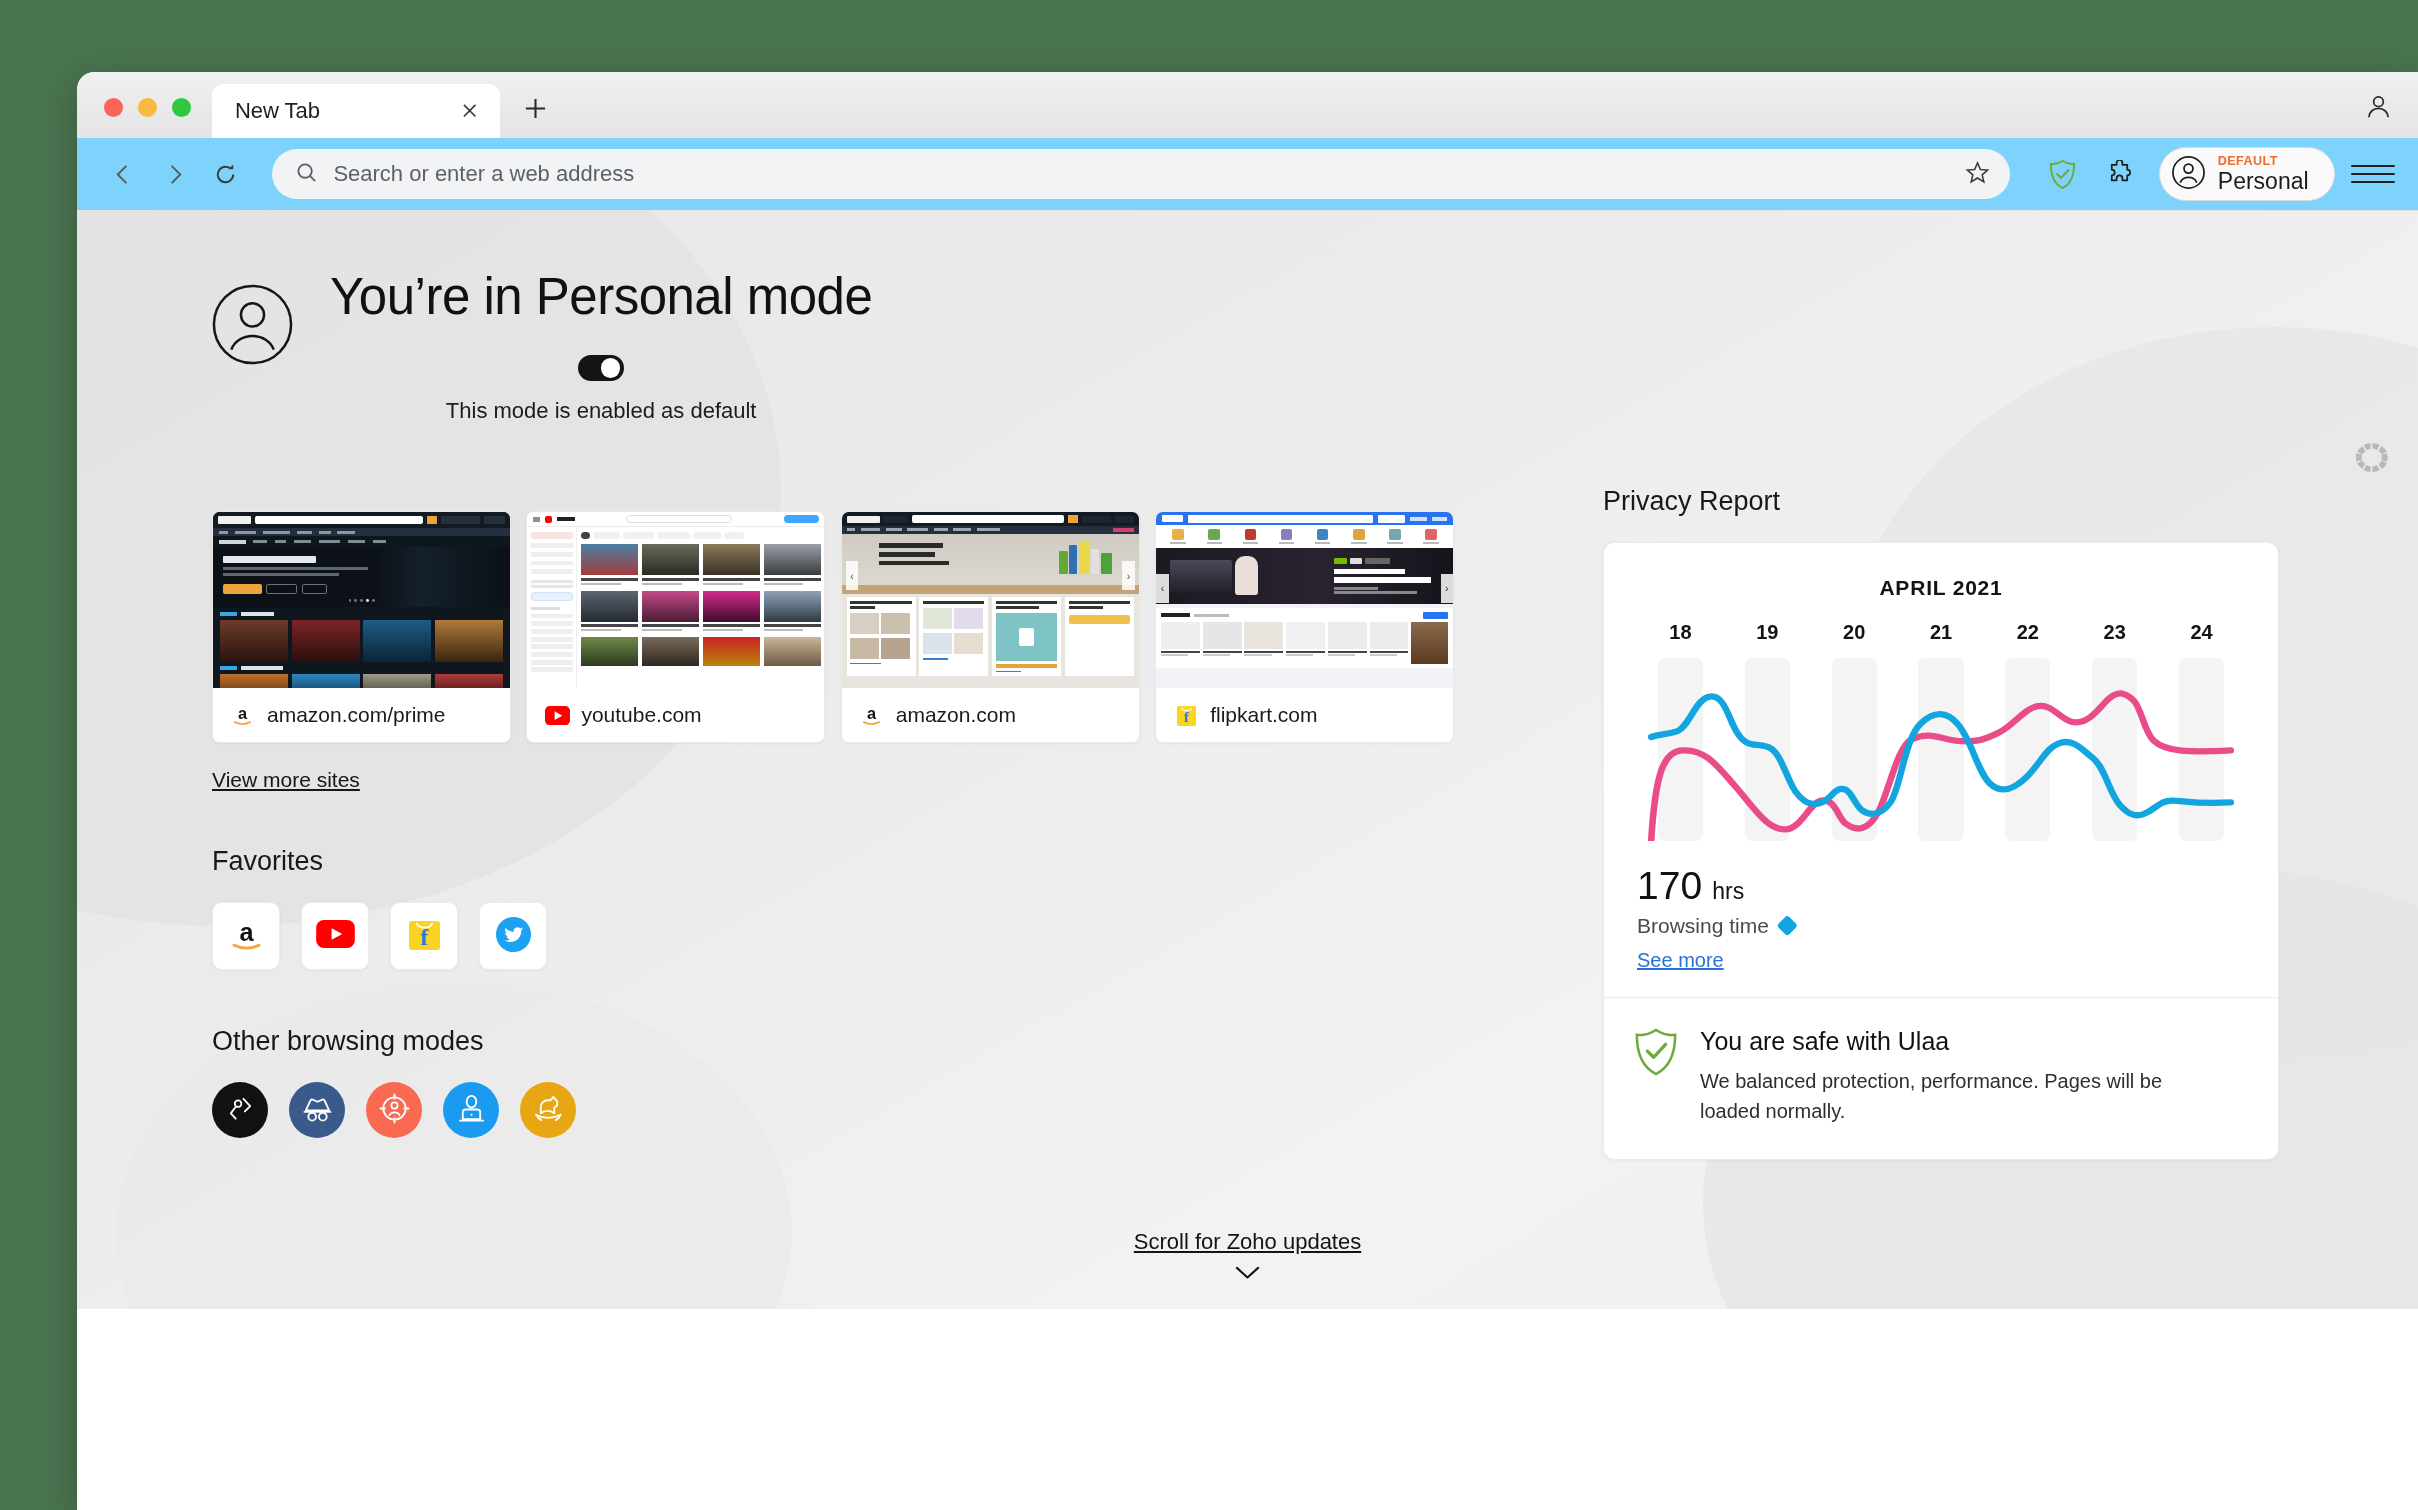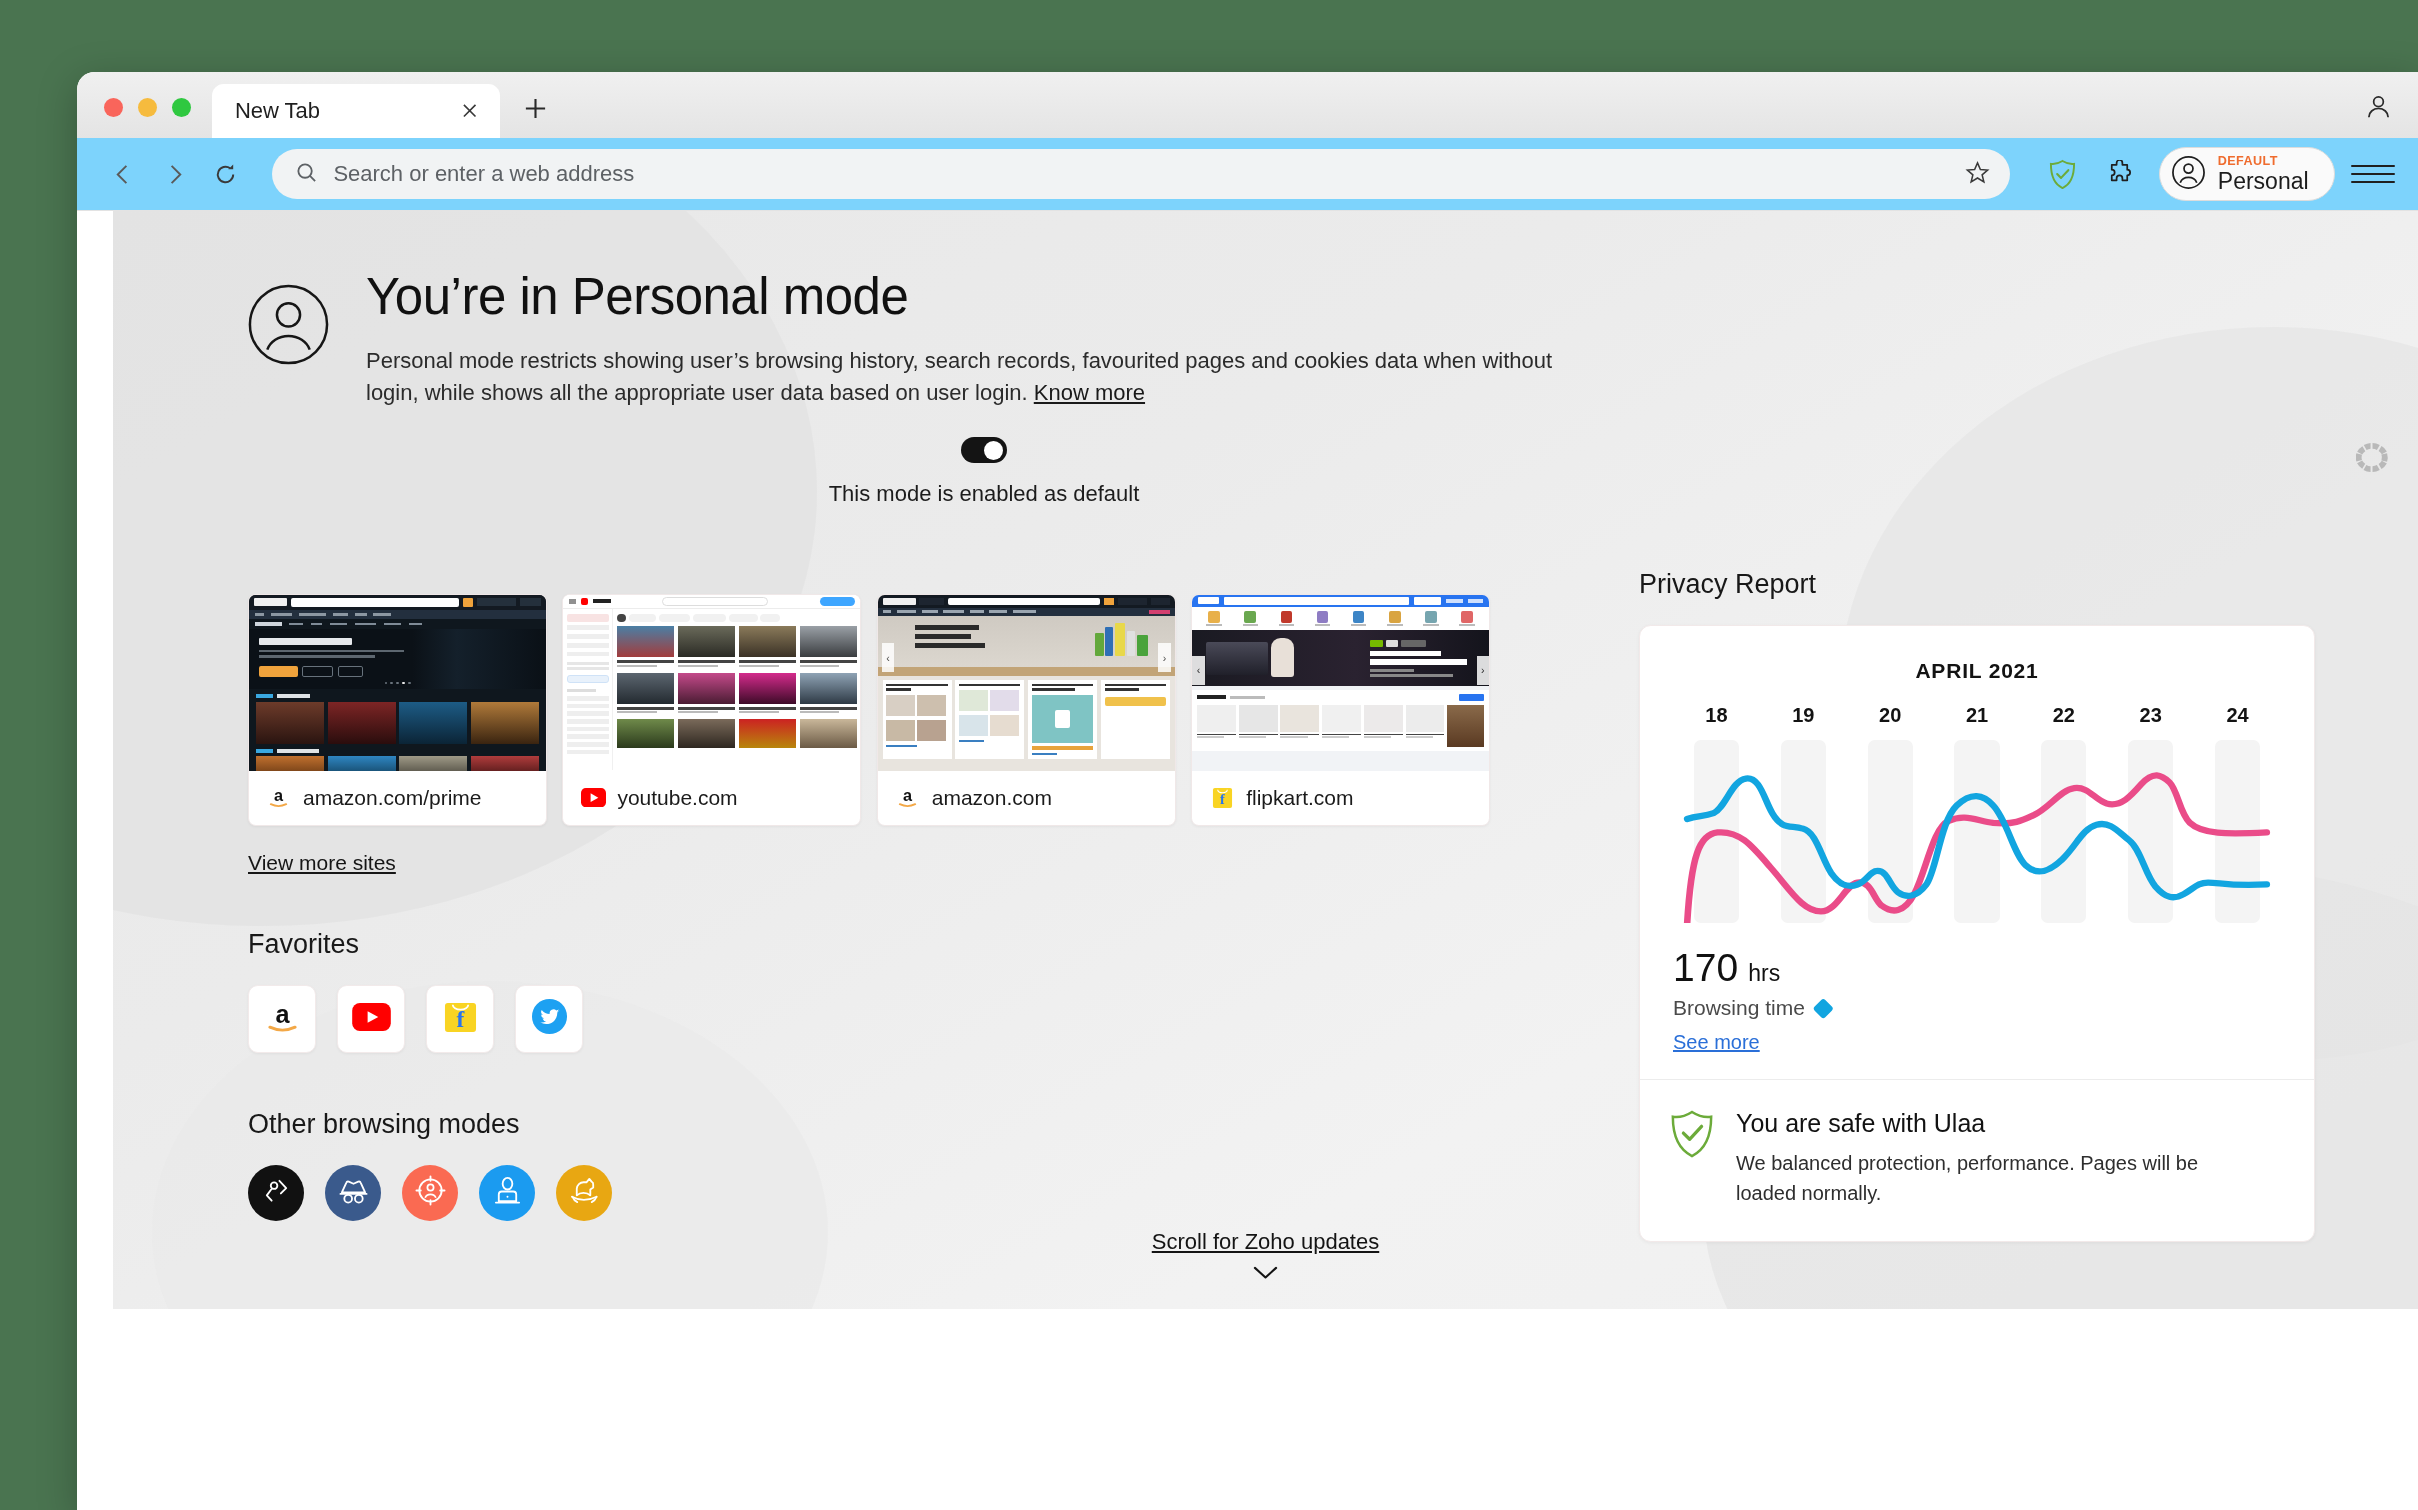--- a/index.html
+++ b/index.html
@@ -69,21 +69,20 @@
   .pp-default { font-size: 12.6px; font-weight: bold; color: #ef6c2e; letter-spacing: 0.4px; }
   .pp-name { font-size: 23px; color: #1c1c1c; margin-top: 2.9px; }
   .hamburger { width: 44px; height: 44px; display: flex; flex-direction: column;
                justify-content: center; gap: 5.8px; margin-left: 15.4px; }
   .hamburger i { display: block; height: 2.3px; background: #1f1f1f; border-radius: 1.9px; }
 
   
   .page {
     position: relative; height: 1098px; overflow: hidden;
     background: linear-gradient(150deg, #e8e8e8 0%, #ebebeb 35%, #f2f2f2 70%, #efefef 100%);
-    margin-left: 36px;
   }
   .blob { position: absolute; border-radius: 50%; background: #e2e2e2; opacity: .75; }
   .blob1 { width: 1110px; height: 869px; left: -406px; top: -154px; }
   .blob2 { width: 869px; height: 734px; right: -290px; top: 116px; background: #e6e6e6; }
   .blob3 { width: 966px; height: 676px; right: -251px; bottom: -232px; background: #e4e4e4; }
   .blob4 { width: 676px; height: 502px; left: 39px; bottom: -174px; background: #e9e9e9; }
 
   .gear-top { position: absolute; right: 29px; top: 230px; }
 
   .content { position: relative; padding: 56px 0 0 135px; }
@@ -300,24 +299,20 @@
       <div class="hero">
         <div class="hero-avatar">
           <svg width="81" height="81" viewBox="0 0 84 84">
             <circle cx="42" cy="42" r="40" fill="none" stroke="#161616" stroke-width="2.6"></circle>
             <circle cx="42" cy="32" r="12" fill="none" stroke="#161616" stroke-width="2.6"></circle>
             <path d="M20 68 a23 20 0 0 1 44 0" fill="none" stroke="#161616" stroke-width="2.6"></path>
           </svg>
         </div>
         <div>
           <div class="hero-title">You’re in Personal mode</div>
-          <div class="hero-desc">
-            <span>Personal mode restricts showing user’s browsing history, search records, favourited pages and cookies data when without login, while shows all the appropriate user data based on user login.</span>
-            <a class="know-more" href="#">Know more</a>
-          </div>
           <div class="toggle-row">
             <span class="toggle">
                   <span class="knob"></span>
                 </span>
             <span class="toggle-label">This mode is enabled as default</span>
           </div>
         </div>
       </div>
 
       <div class="body-cols">

